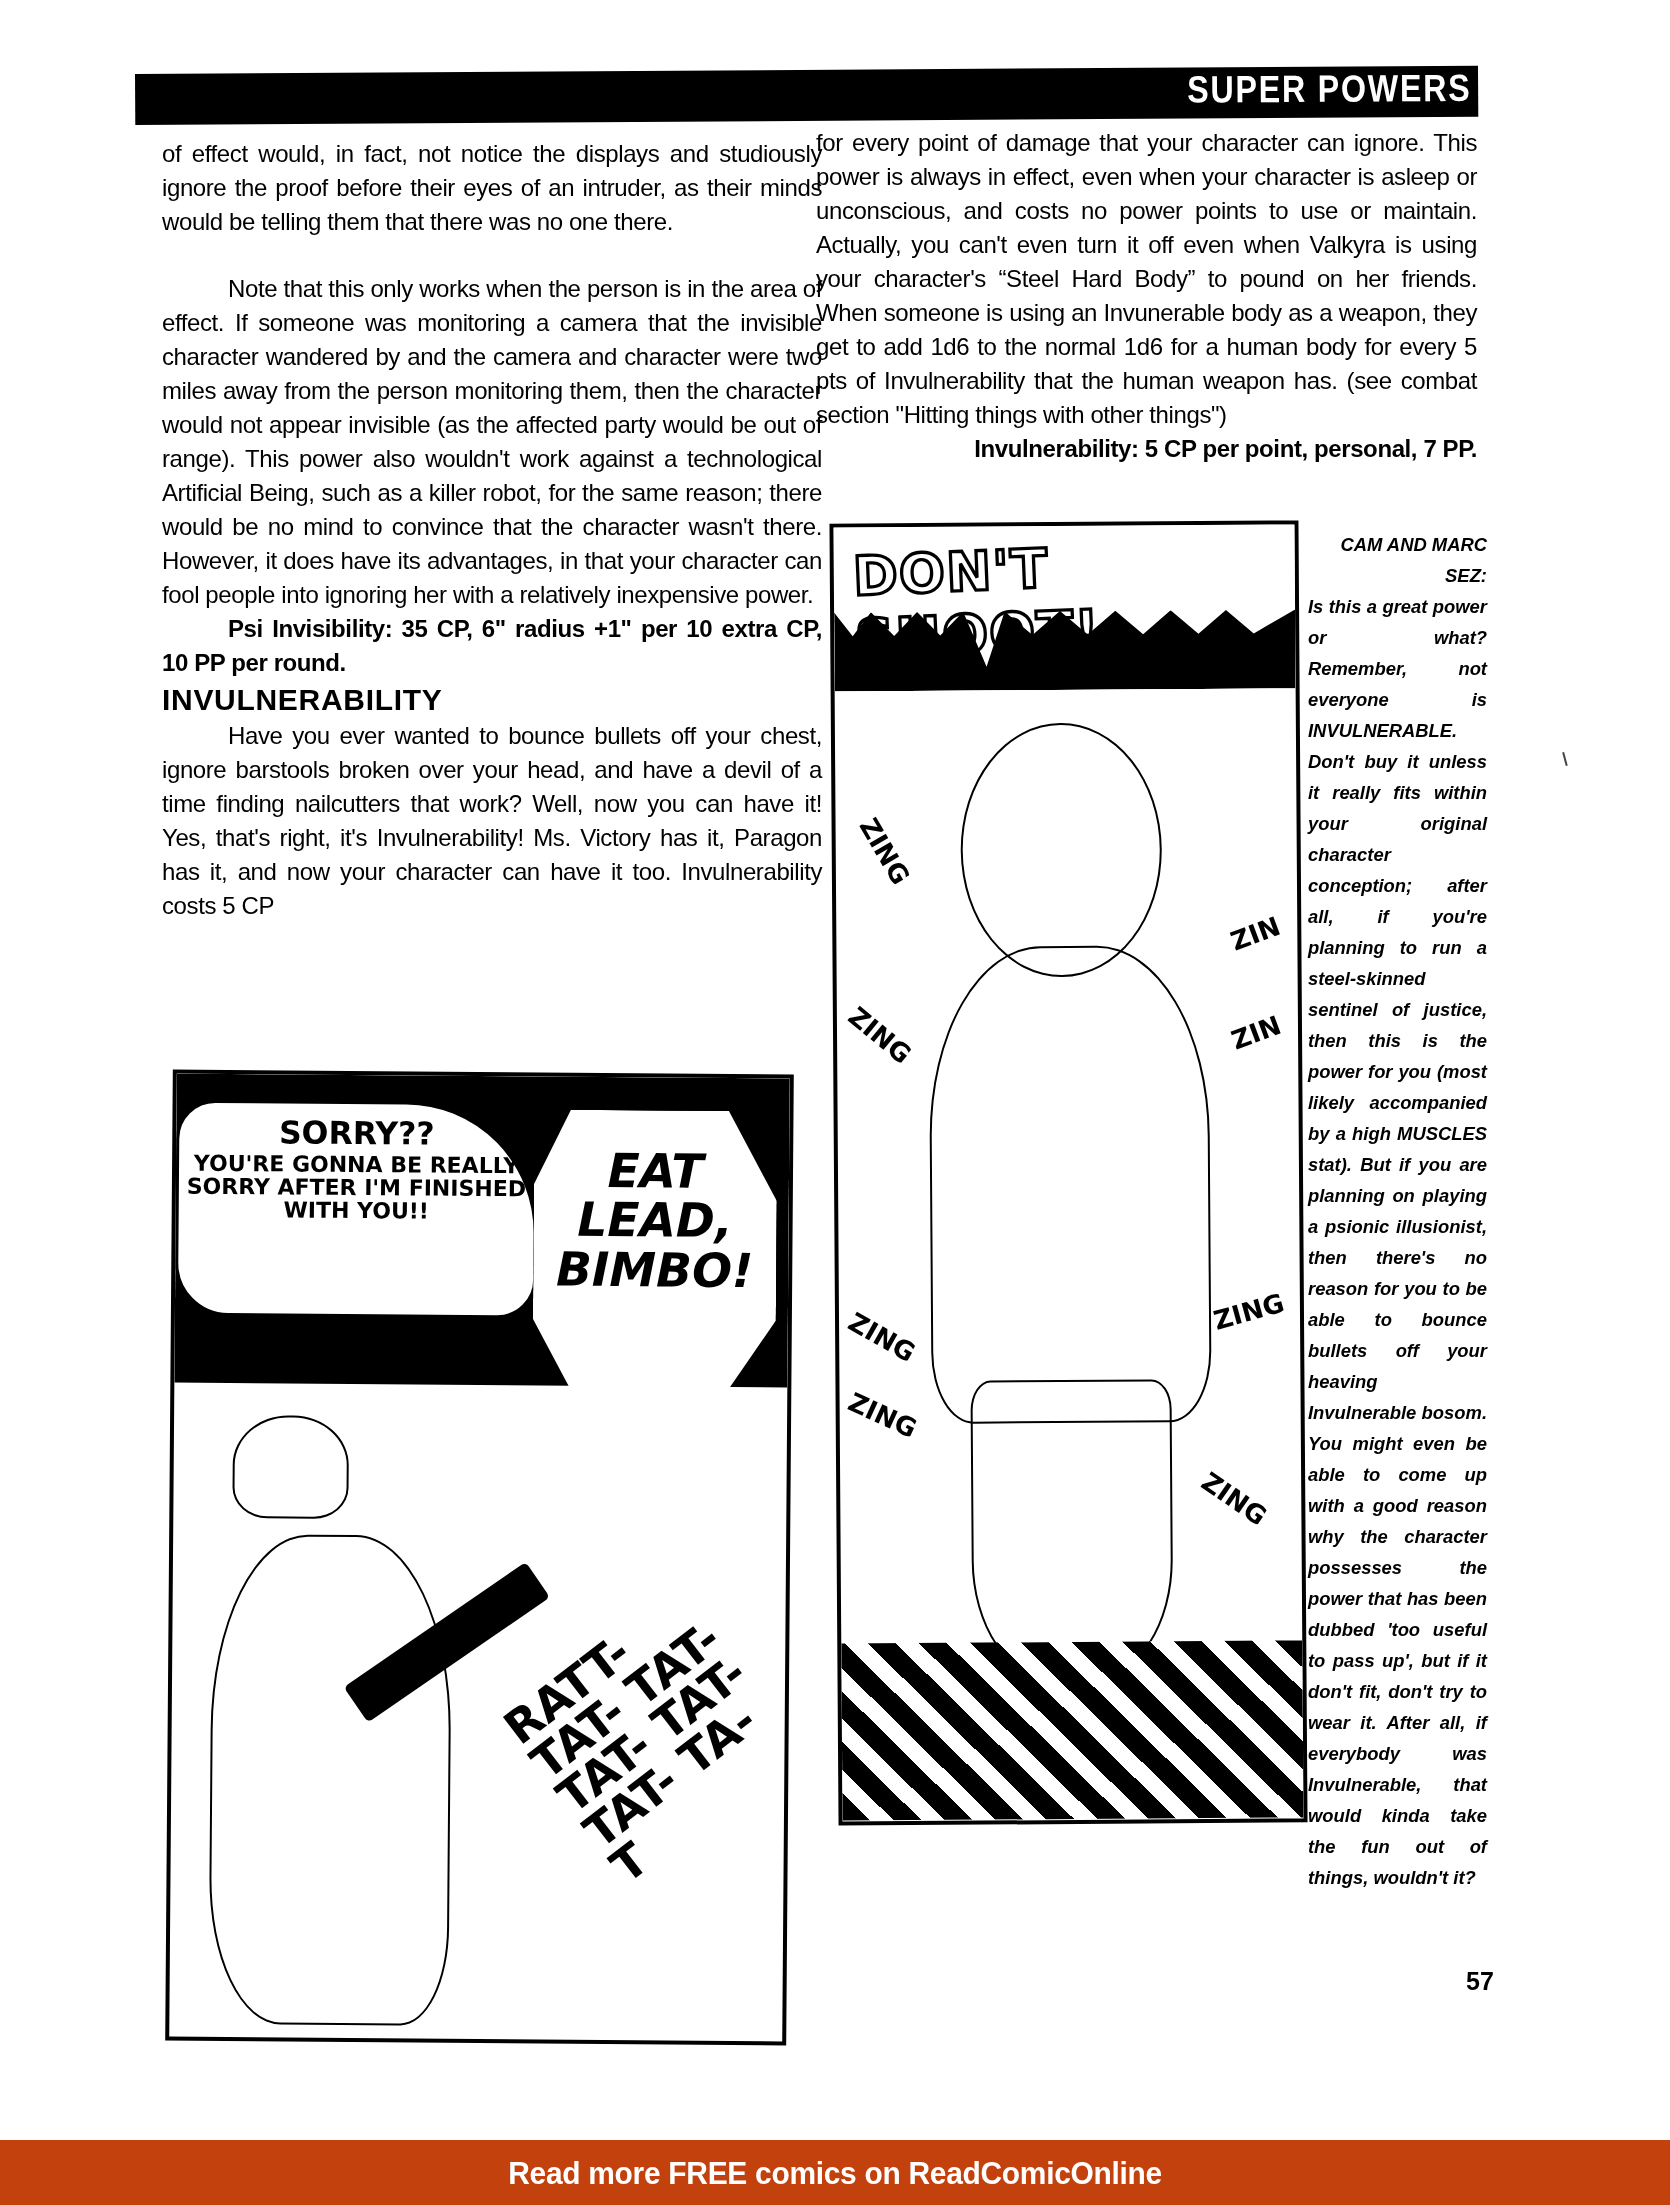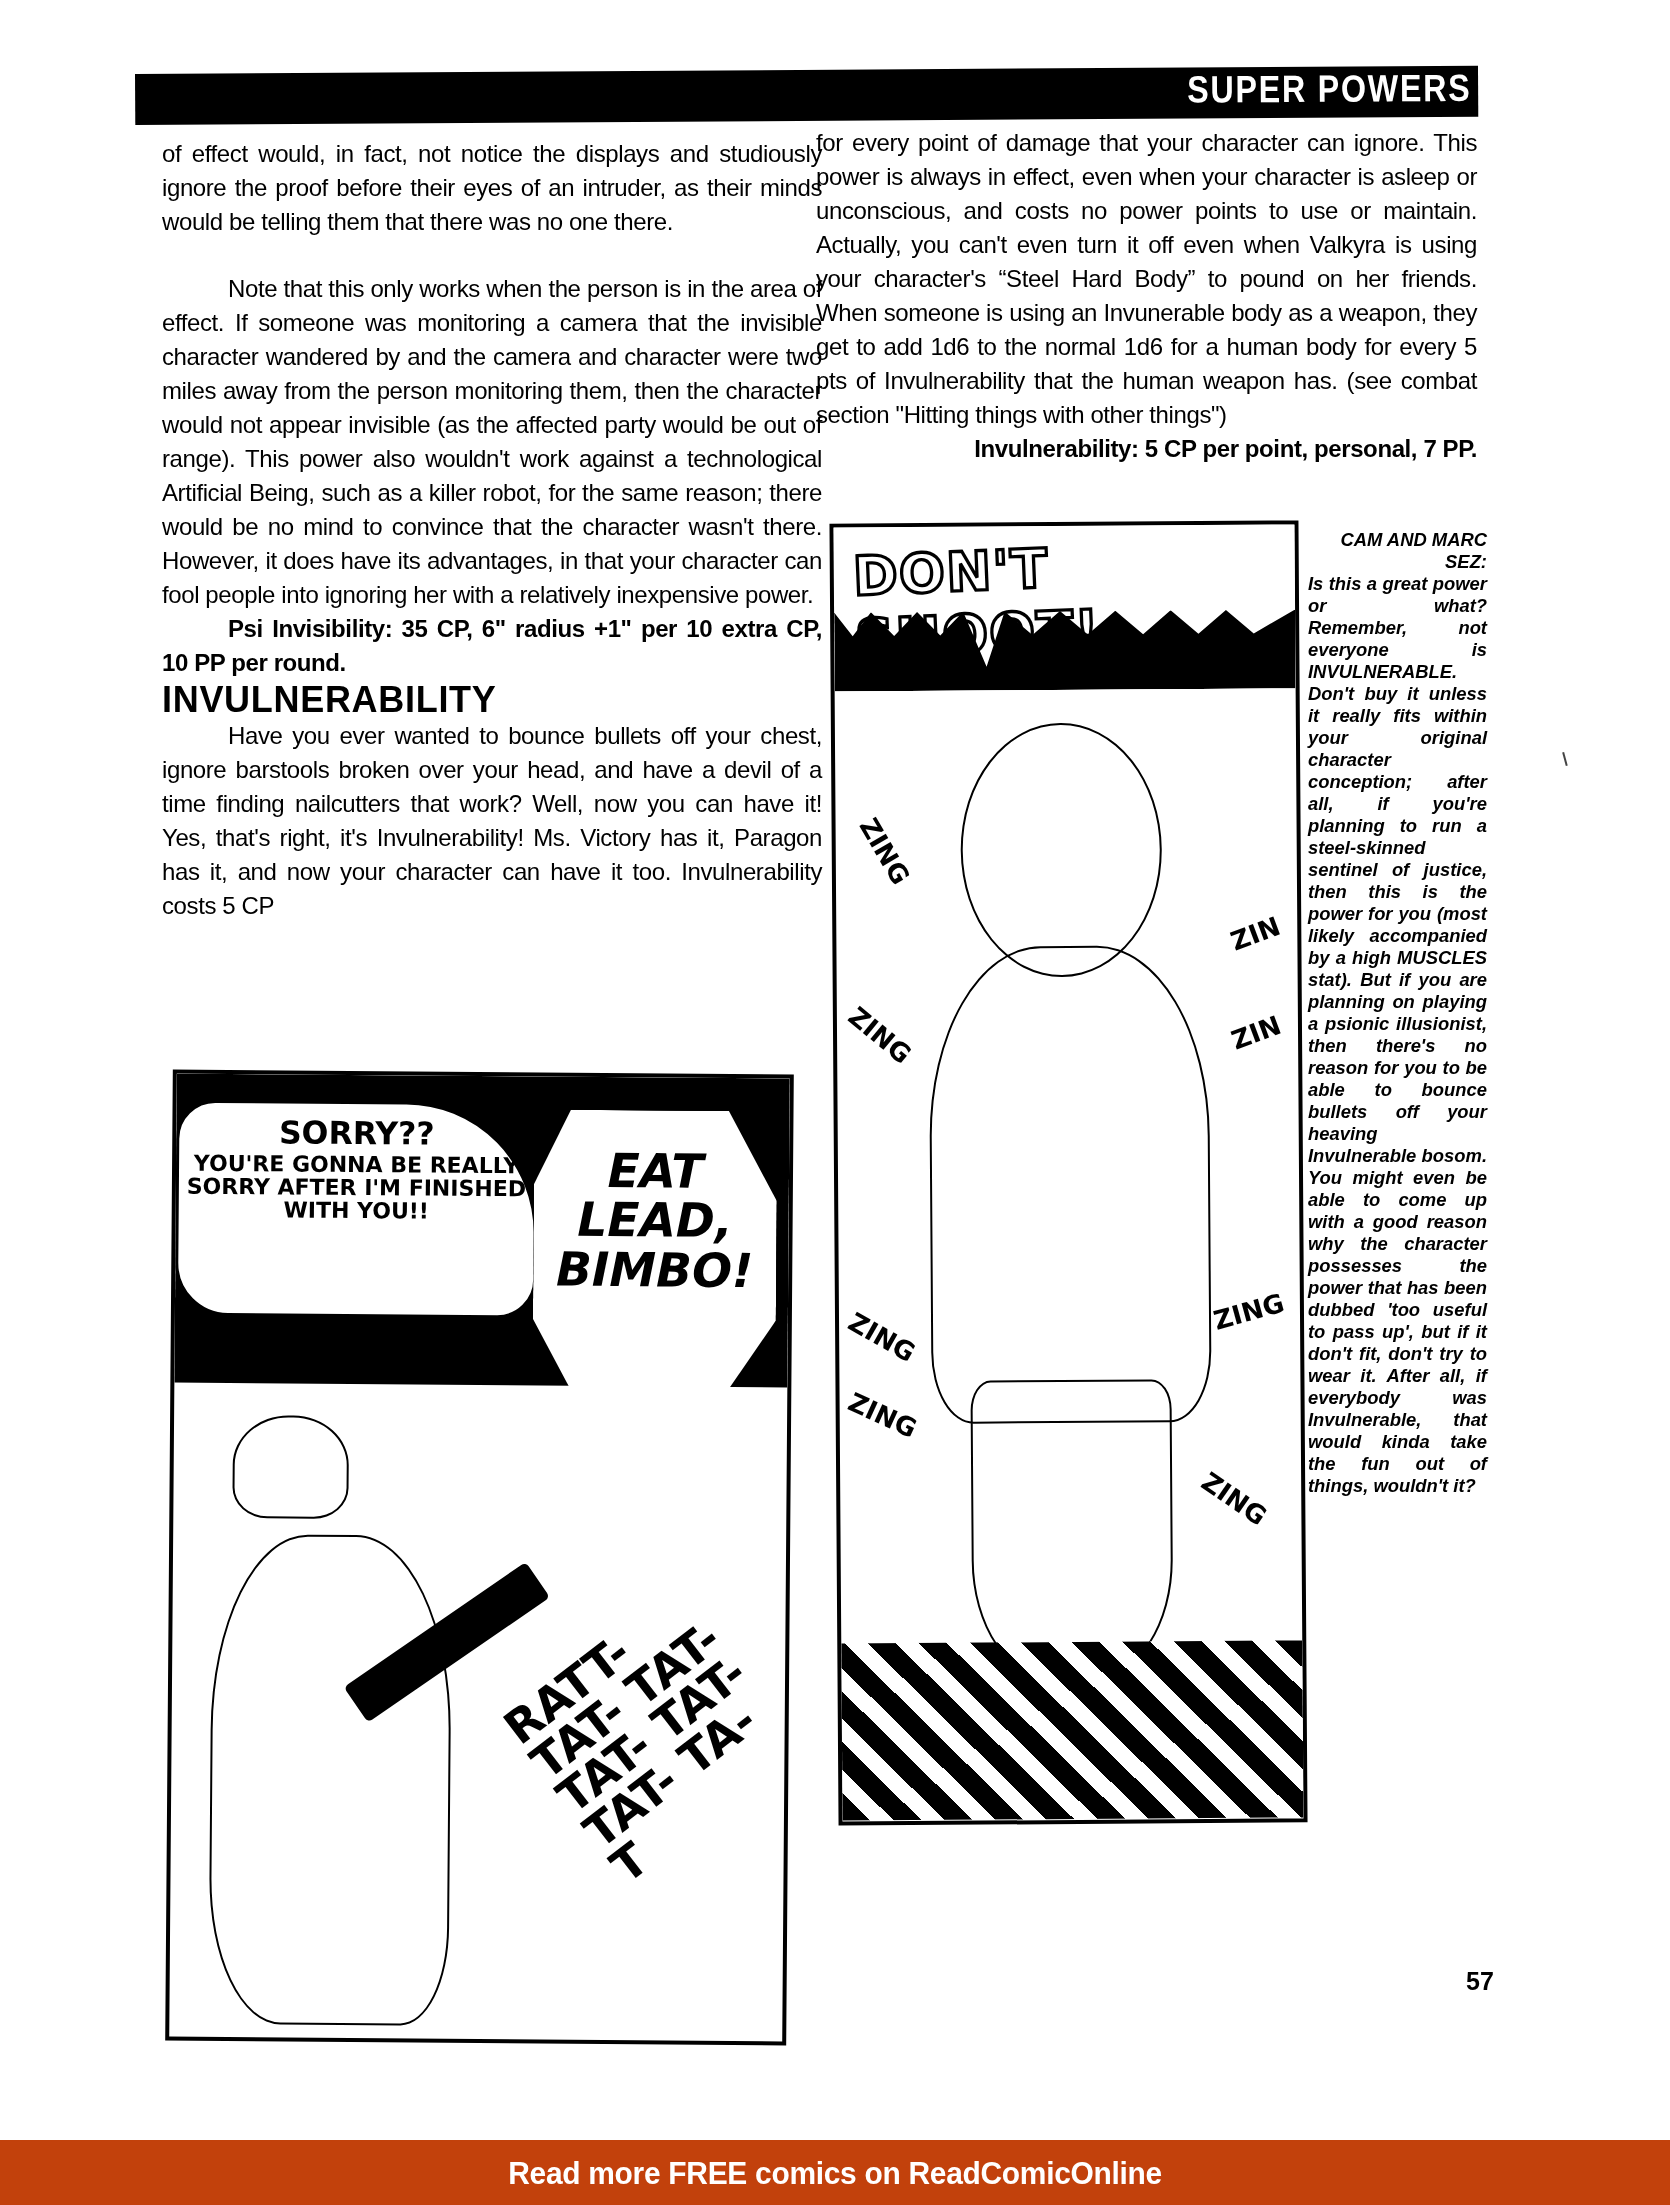--- a/index.html
+++ b/index.html
@@ -23,21 +23,21 @@
     text-align: justify; font-family: "Liberation Sans", sans-serif;
     letter-spacing: -0.4px;
   }
   .col p { margin: 0; }
   .col .indent { text-indent: 66px; }
   .col .gap { margin-top: 33px; }
   .col .stat { font-weight: bold; }
   .col-left { left: 137px; top: 137px; width: 660px; margin-left: 25px; }
   .col-right { left: 816px; top: 126px; width: 661px; }
   .section-heading {
-    font-weight: bold; font-size: 36px; letter-spacing: 0.7px; margin-top: 33px;
+    font-weight: bold; font-size: 30px; letter-spacing: 0.7px; margin-top: 33px;
     line-height: 39px; text-indent: 0;
   }
   .right-stat { text-align: right; font-weight: bold; }
 
   
   .panel {
     position: absolute; border: 4.6px solid #000; background: #fff; overflow: hidden;
   }
   .panel-left { left: 169px; top: 1072px; width: 613px; height: 963px; transform: rotate(0.45deg); }
   .panel-right { left: 834px; top: 522px; width: 461px; height: 1294px; transform: rotate(-0.4deg); }
@@ -72,21 +72,21 @@
     font-weight: bold; font-size: 54px; color: #fff; -webkit-text-stroke: 3.3px #000;
     letter-spacing: 1.3px; transform: rotate(-2deg);
   }
   .dontshoot-black { position: absolute; left: 0; top: 85px; width: 100%; height: 79px; background: #000; clip-path: polygon(0 0, 4% 30%, 8% 0, 13% 30%, 18% 0, 23% 30%, 28% 0, 33% 70%, 37% 0, 43% 30%, 49% 0, 55% 30%, 61% 0, 67% 30%, 73% 0, 79% 30%, 85% 0, 91% 30%, 100% 0, 100% 100%, 0 100%); }
   .sfx-zin { font-size: 26px; }
 
   
   .sidebar {
     position: absolute; left: 1308px; top: 529px; width: 179px;
     font-family: "Liberation Sans", sans-serif; font-style: italic; font-weight: bold;
-    font-size: 18.4px; line-height: 22px; text-align: justify;
+    font-size: 18.4px; line-height: 31px; text-align: justify;
   }
   .sidebar .lead { display: block; text-align: right; }
 
   .page-number {
     position: absolute; left: 1466px; top: 1967px; font-weight: bold; font-size: 25px;
   }
   .footer-bar {
     position: absolute; left: 0; top: 2140px; width: 1671px; height: 66px; background: #c2410c;
     display: flex; align-items: center; justify-content: center;
   }

